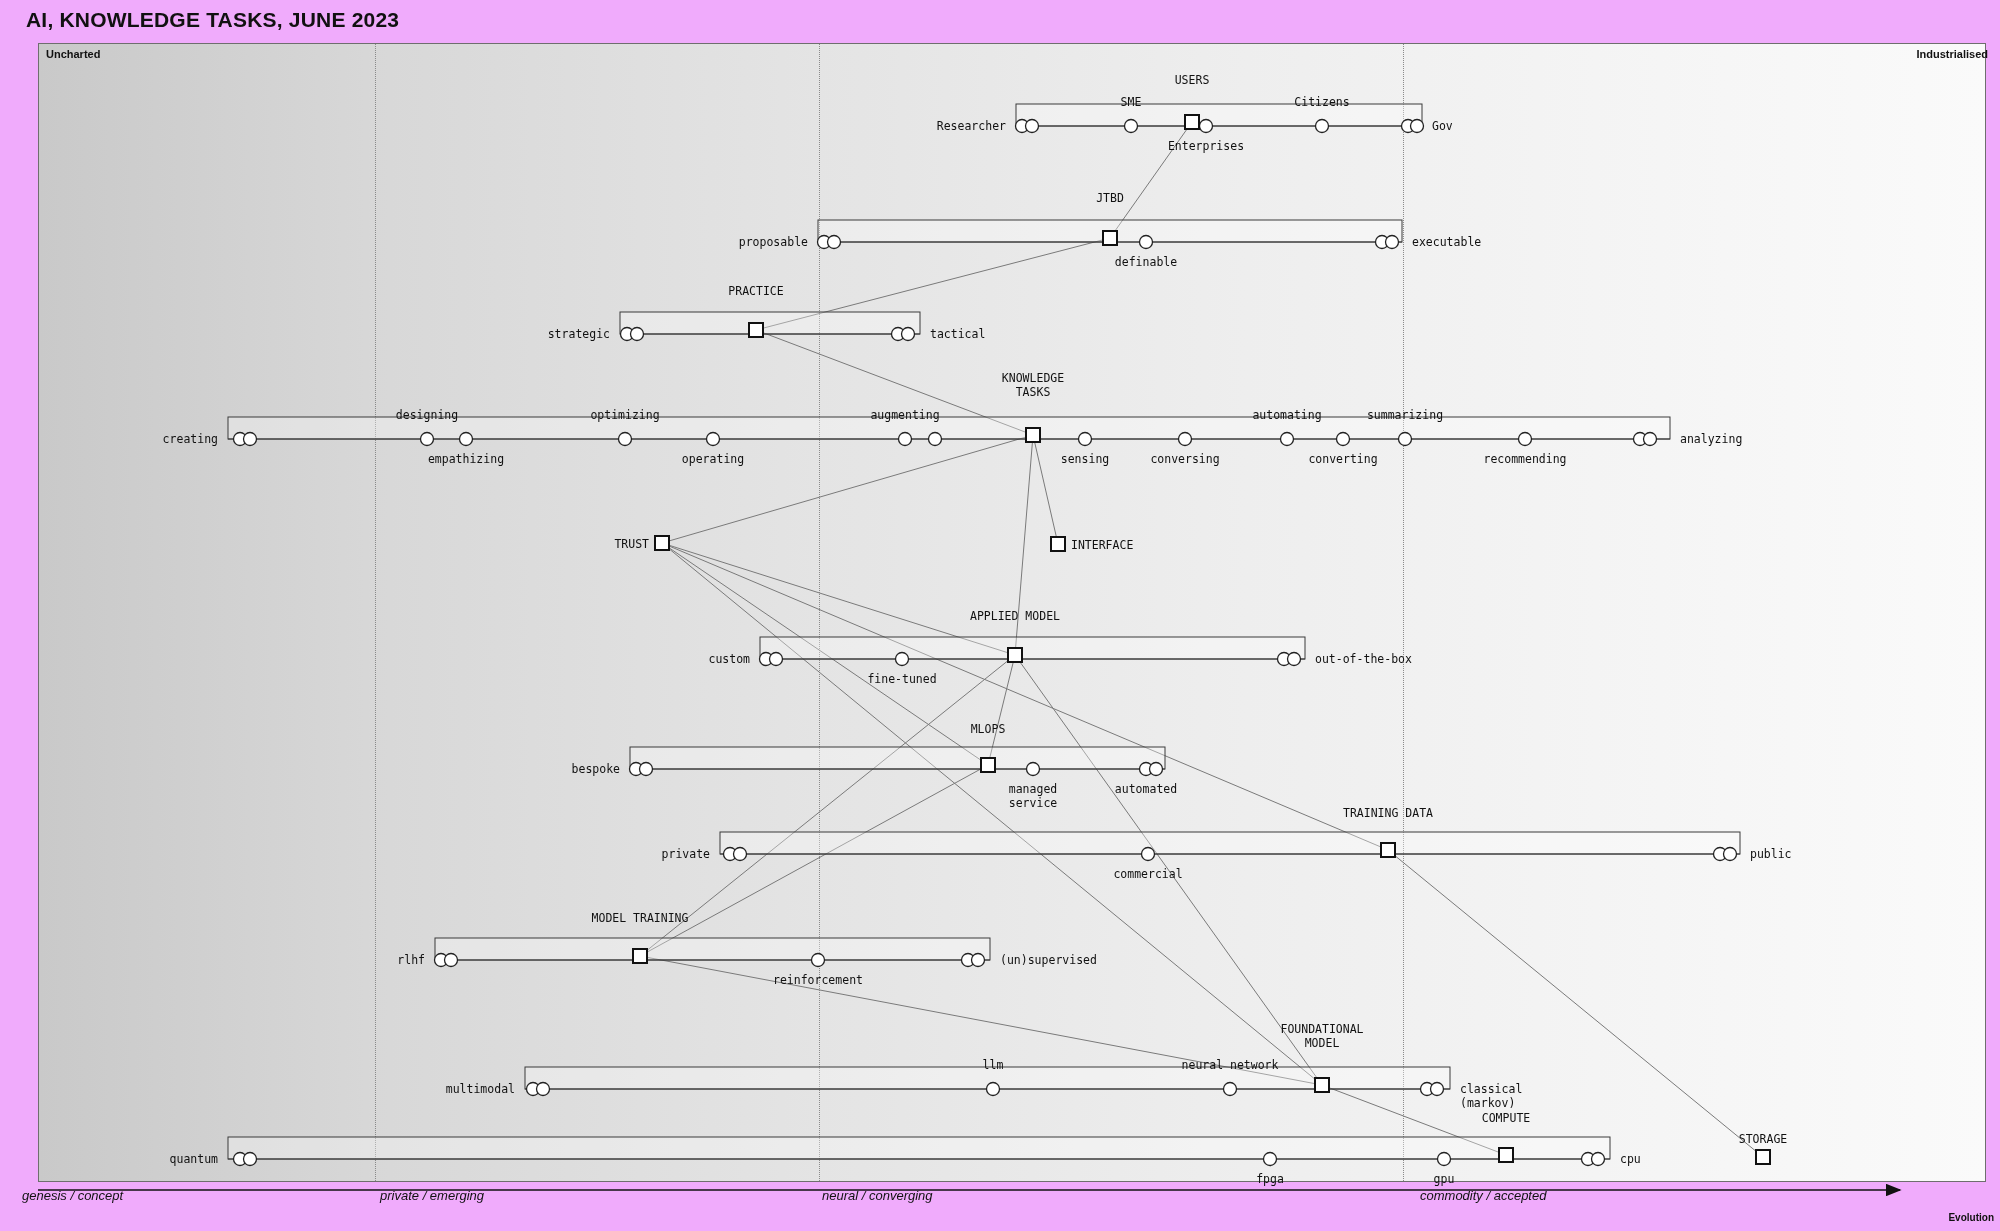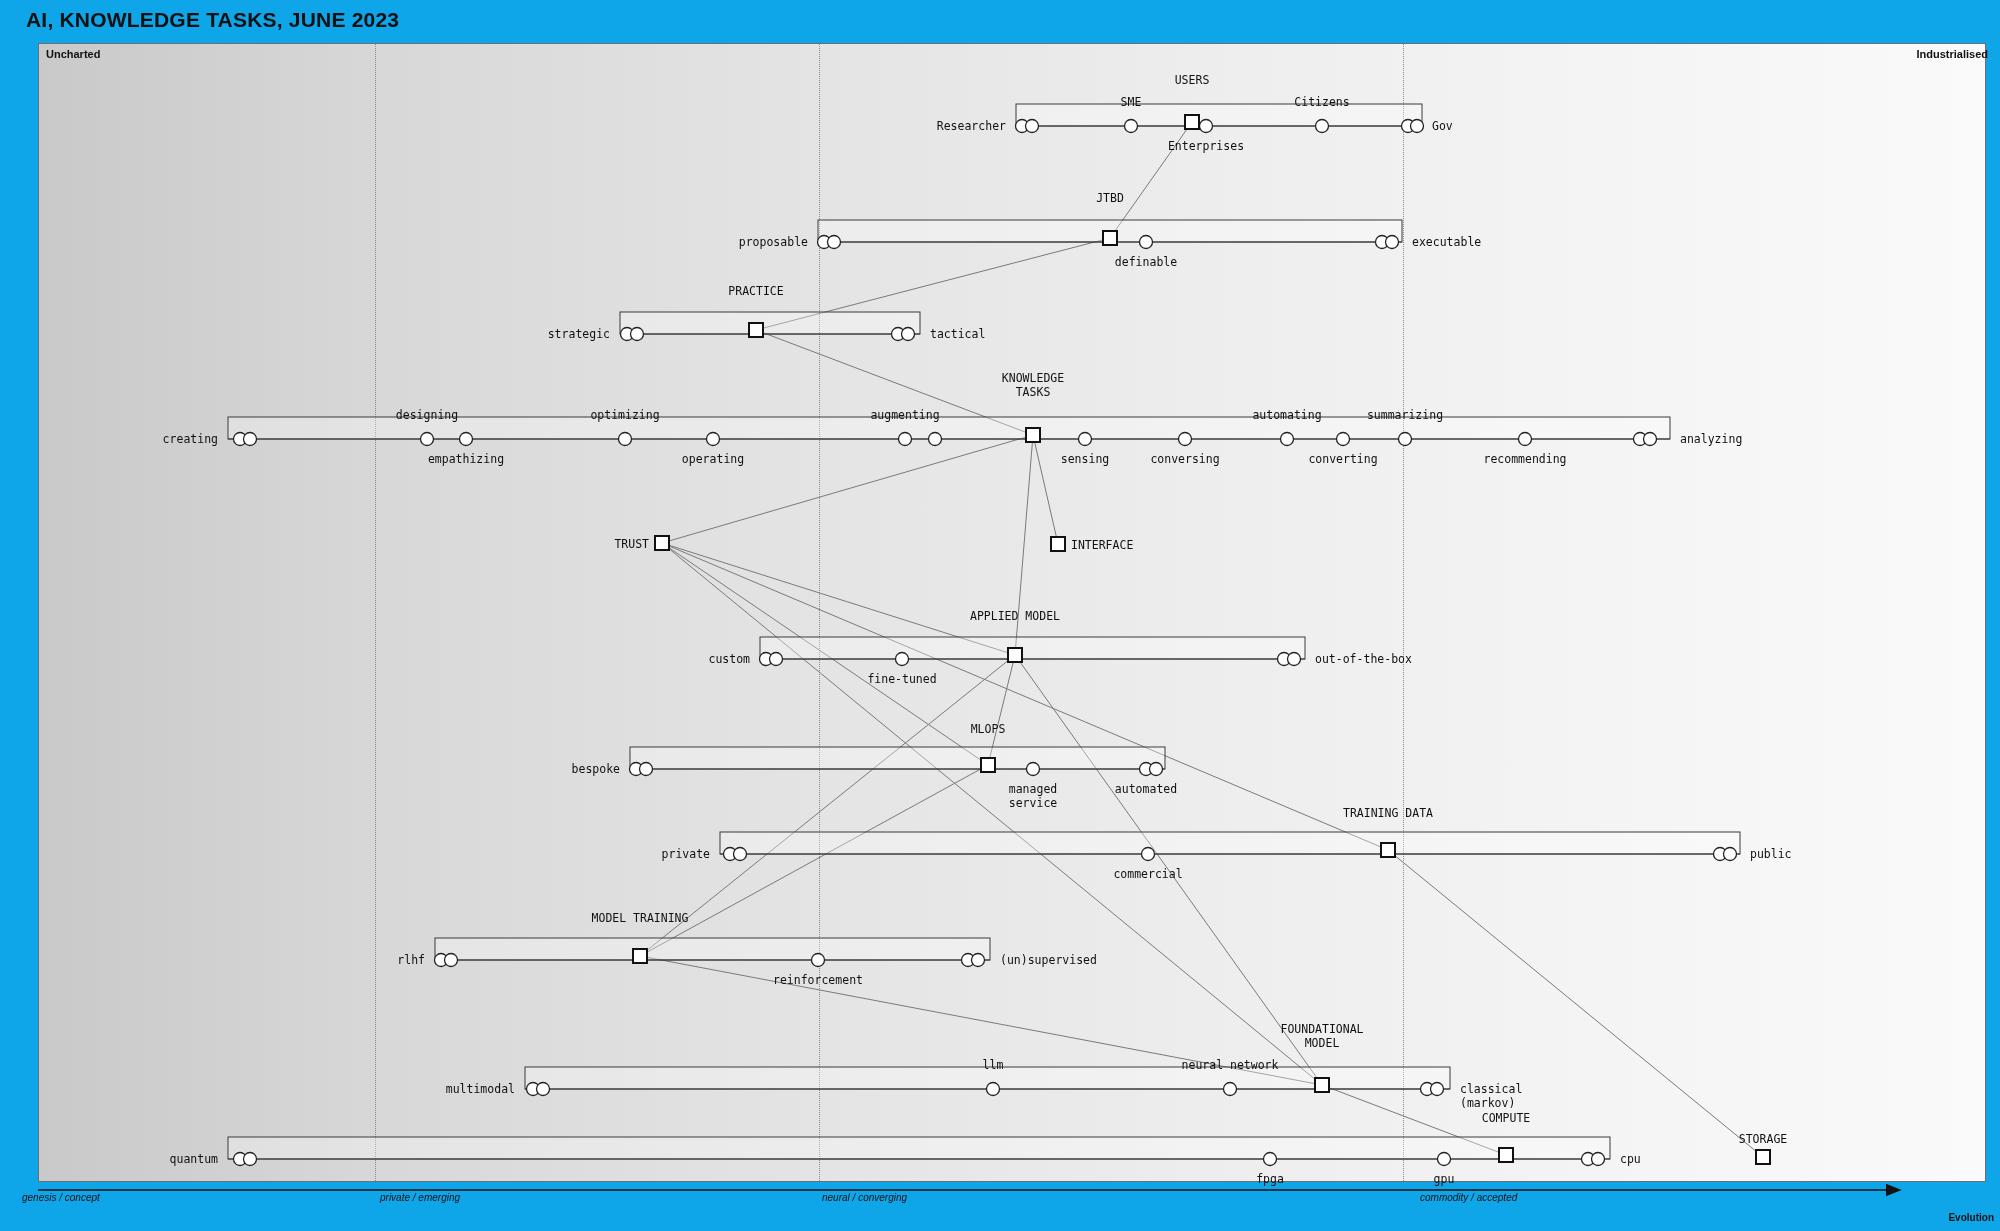--- a/index.html
+++ b/index.html
@@ -5,21 +5,21 @@
   html, body {
     margin: 0;
     padding: 0;
     background: #ffffff;
     font-family: "Liberation Sans", sans-serif;
   }
   #root {
     position: relative;
     width: 2000px;
     height: 1231px;
-    background: #0ea5e9;
+    background: #f0abfc;
     overflow: hidden;
   }
   #title {
     position: absolute;
     left: 26px;
     top: 8px;
     font-size: 21px;
     font-weight: bold;
     color: #111;
     letter-spacing: 0.2px;
@@ -72,21 +72,21 @@
     position: absolute;
     right: 6px;
     bottom: 8px;
     font-size: 10px;
     font-weight: bold;
     color: #111;
   }
   .stage-label {
     position: absolute;
     bottom: 28px;
-    font-size: 10px;
+    font-size: 13px;
     font-style: italic;
     color: #111;
     white-space: nowrap;
   }
   svg#canvas {
     position: absolute;
     left: 0;
     top: 0;
     width: 2000px;
     height: 1231px;

